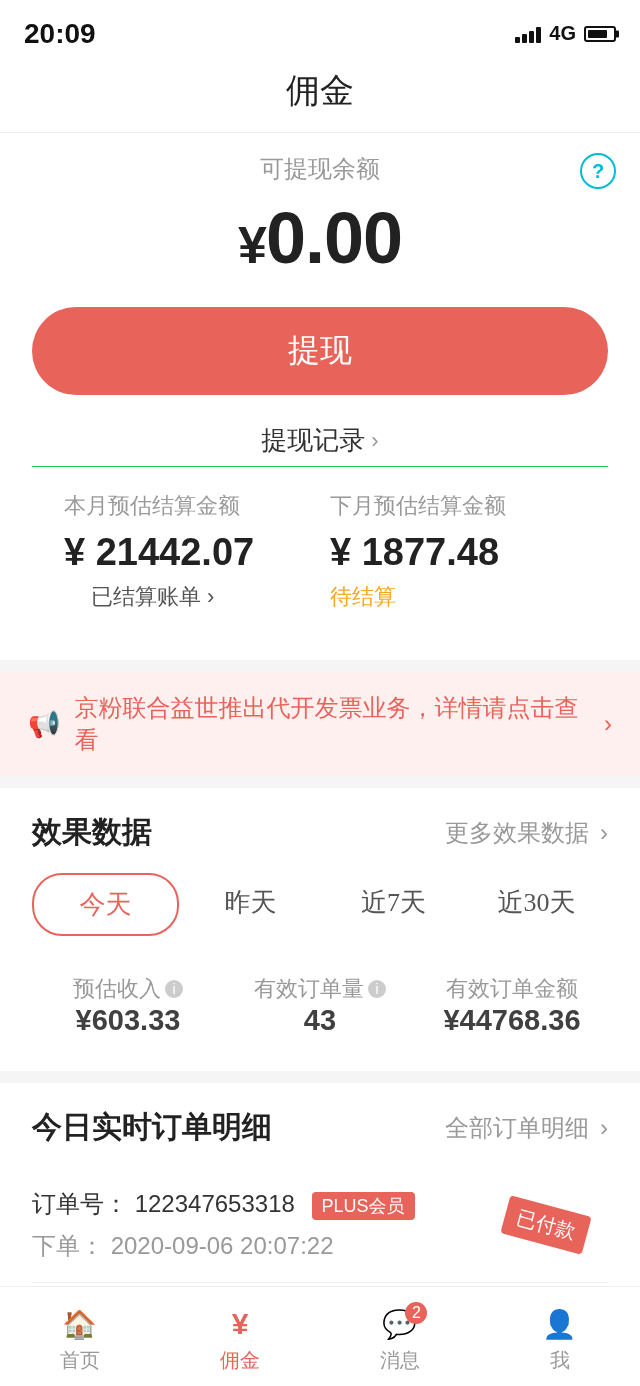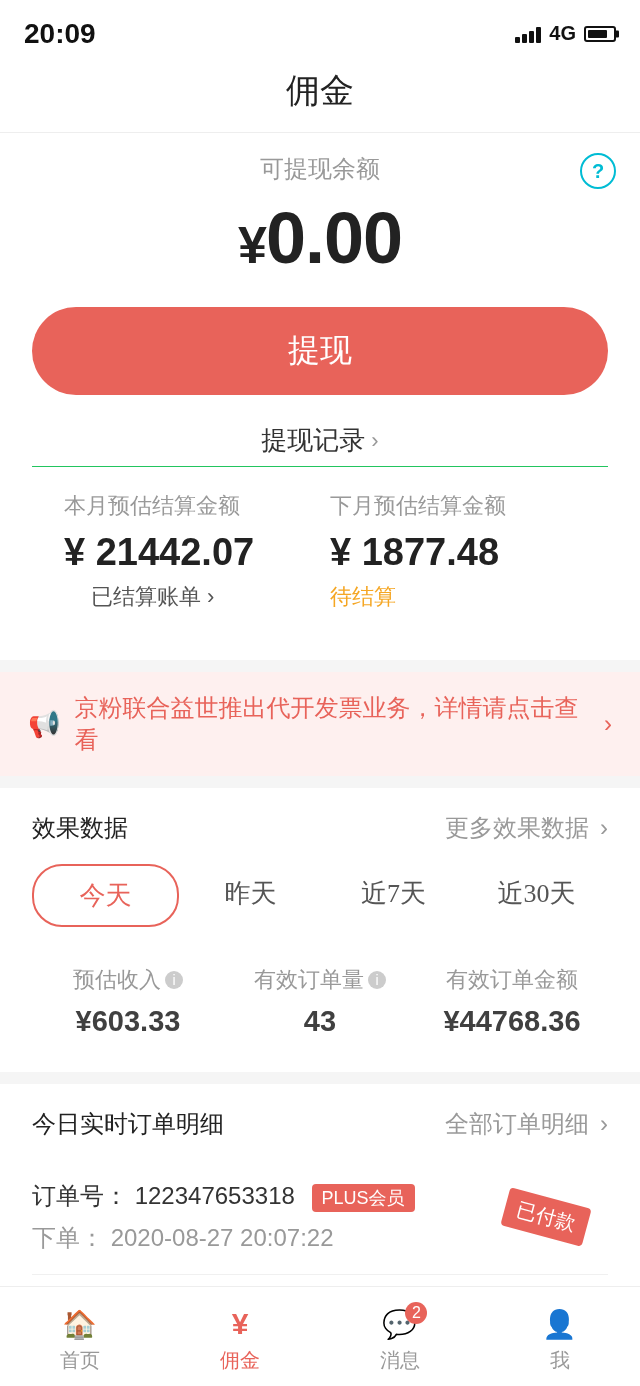--- a/index.html
+++ b/index.html
@@ -226,22 +226,22 @@
       margin-top: 12px;
       padding: 24px 32px;
     }
     .section-header {
       display: flex;
       justify-content: space-between;
       align-items: center;
       margin-bottom: 20px;
     }
     .section-title {
-      font-size: 24px;
-      font-weight: 400;
+      font-size: 30px;
+      font-weight: 700;
       color: #222;
     }
     .section-more {
       font-size: 24px;
       color: #999;
       display: flex;
       align-items: center;
       gap: 11px;
       cursor: pointer;
     }
@@ -275,21 +275,20 @@
       align-items: flex-start;
       padding: 10px 0;
     }
     .stat-item {
       flex: 1;
       text-align: center;
     }
     .stat-label {
       font-size: 22px;
       color: #999;
-      margin-bottom: 10px;
       display: flex;
       align-items: center;
       justify-content: center;
       gap: 4px;
     }
     .stat-label .info-icon {
       width: 18px;
       height: 18px;
       border-radius: 50%;
       background: #ccc;
@@ -536,21 +535,21 @@
         <span class="order-id">
           <span>订单号：</span>
           <span>122347653318</span>
         </span>
         <span class="plus-badge">PLUS会员</span>
       </div>
       <div class="paid-stamp">已付款</div>
     </div>
     <div class="order-time">
       <span>下单：</span>
-      <span>2020-08-27 20:07:22</span>
+      <span>2020-09-06 20:07:22</span>
     </div>
   </div>
 </div>
 
 <div class="spacer"></div>
 
 <div class="bottom-nav">
   <div class="nav-item">
     <span class="nav-icon">🏠</span>
     <span class="nav-label">首页</span>

